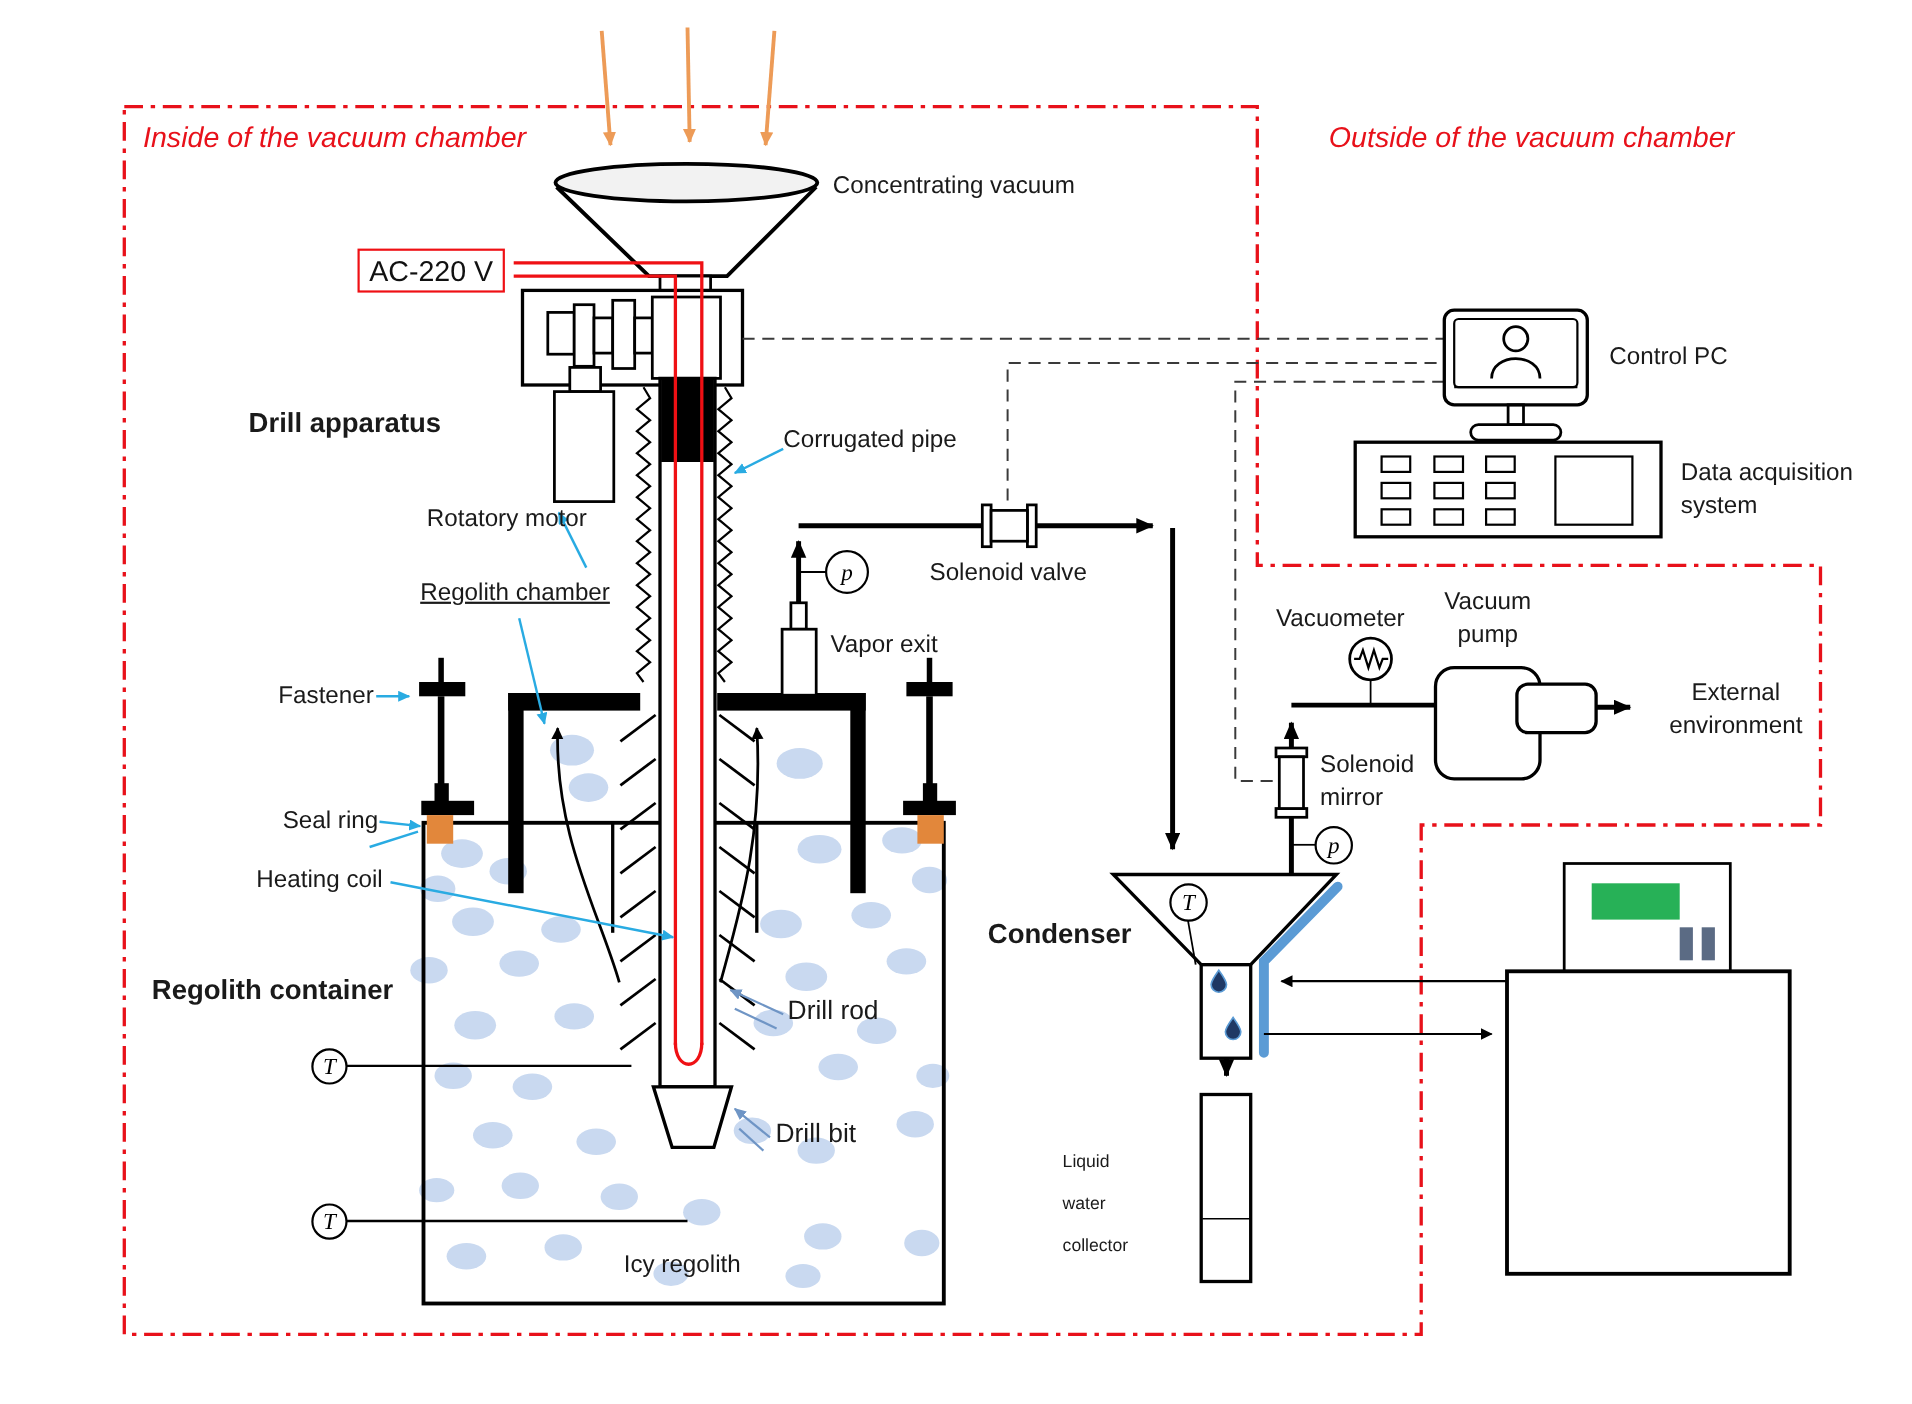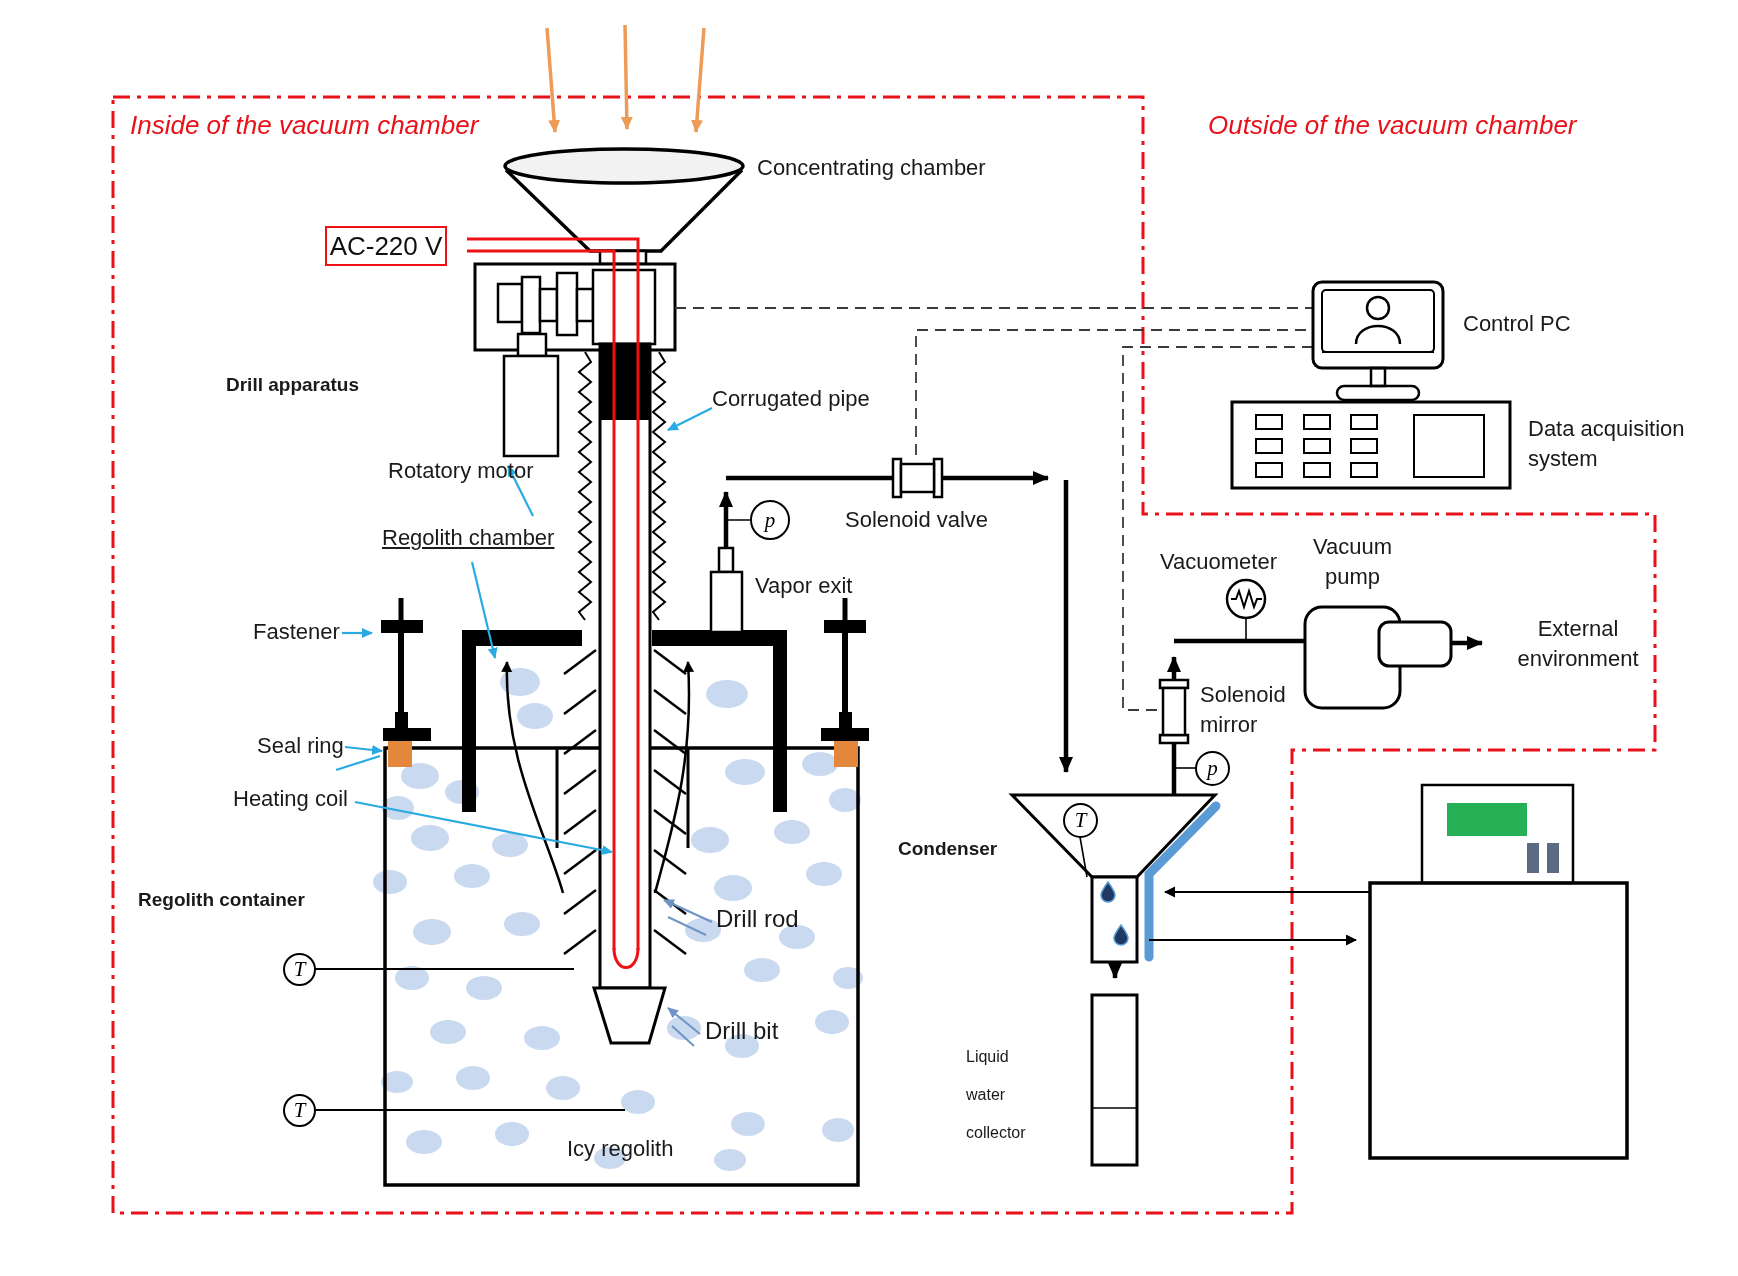--- a/index.html
+++ b/index.html
@@ -1,20 +1,20 @@
 <!DOCTYPE html>
 <html><head>
 <meta charset="utf-8">
 <style>
   html,body{margin:0;padding:0;background:#ffffff;}
   #canvas{position:relative;width:1738px;height:1276px;background:#ffffff;overflow:hidden;
           font-family:"Liberation Sans",sans-serif;color:#1a1a1a;}
   #art{position:absolute;left:0;top:0;}
   .lbl{position:absolute;white-space:nowrap;font-size:22px;line-height:26px;color:#1a1a1a;}
-  .lbl.bold{font-weight:bold;font-size:19px;}
+  .lbl.bold{font-weight:bold;font-size:25px;}
   .lbl.red{color:#e8111a;font-style:italic;font-size:26px;}
   .lbl.center{text-align:center;white-space:normal;}
   .mline{line-height:30px;}
   .mline.bold3{font-weight:normal;font-size:16px;line-height:38px;white-space:normal;}
   .gauge{position:absolute;box-sizing:border-box;border:2.5px solid #000;border-radius:50%;
          background:#fff;display:flex;align-items:center;justify-content:center;
          font-family:"Liberation Serif",serif;font-style:italic;font-size:21px;color:#000;}
   .acbox{position:absolute;box-sizing:border-box;border:2.5px solid #ef1014;background:#fff;
          display:flex;align-items:center;justify-content:center;font-size:26px;color:#111;}
 </style>
@@ -301,22 +301,22 @@
     <path d="M712,922 L664,900" marker-end="url(#mSt)"></path>
     <path d="M706,935 L668,917"></path>
     <path d="M700,1034 L668,1008" marker-end="url(#mSt)"></path>
     <path d="M694,1046 L672,1026"></path>
   </g>
 </svg>
 
 <div class="lbl red" style="left:1208px;top:112px;">Outside of the vacuum chamber</div>
 <div class="lbl red" style="left:130px;top:112px;">Inside of the vacuum chamber</div>
 
-<div class="lbl" style="left:757px;top:155px;">Concentrating chamber</div>
-<div class="acbox" style="left:325px;top:226px;width:122px;height:40px;">
+<div class="lbl" style="left:757px;top:155px;">Concentrating vacuum</div>
+<div class="acbox" style="left:325px;top:226px;width:134px;height:40px;">
   <span>AC-220 V</span>
 </div>
 <div class="lbl bold" style="left:226px;top:372px;">Drill apparatus</div>
 <div class="lbl" style="left:712px;top:386px;">Corrugated pipe</div>
 <div class="lbl" style="left:388px;top:458px;">Rotatory motor</div>
 <div class="lbl" style="left:382px;top:525px;text-decoration:underline;">Regolith chamber</div>
 <div class="lbl" style="left:253px;top:619px;">Fastener</div>
 <div class="lbl" style="left:257px;top:733px;">Seal ring</div>
 <div class="lbl" style="left:233px;top:786px;">Heating coil</div>
 <div class="lbl bold" style="left:138px;top:887px;">Regolith container</div>

